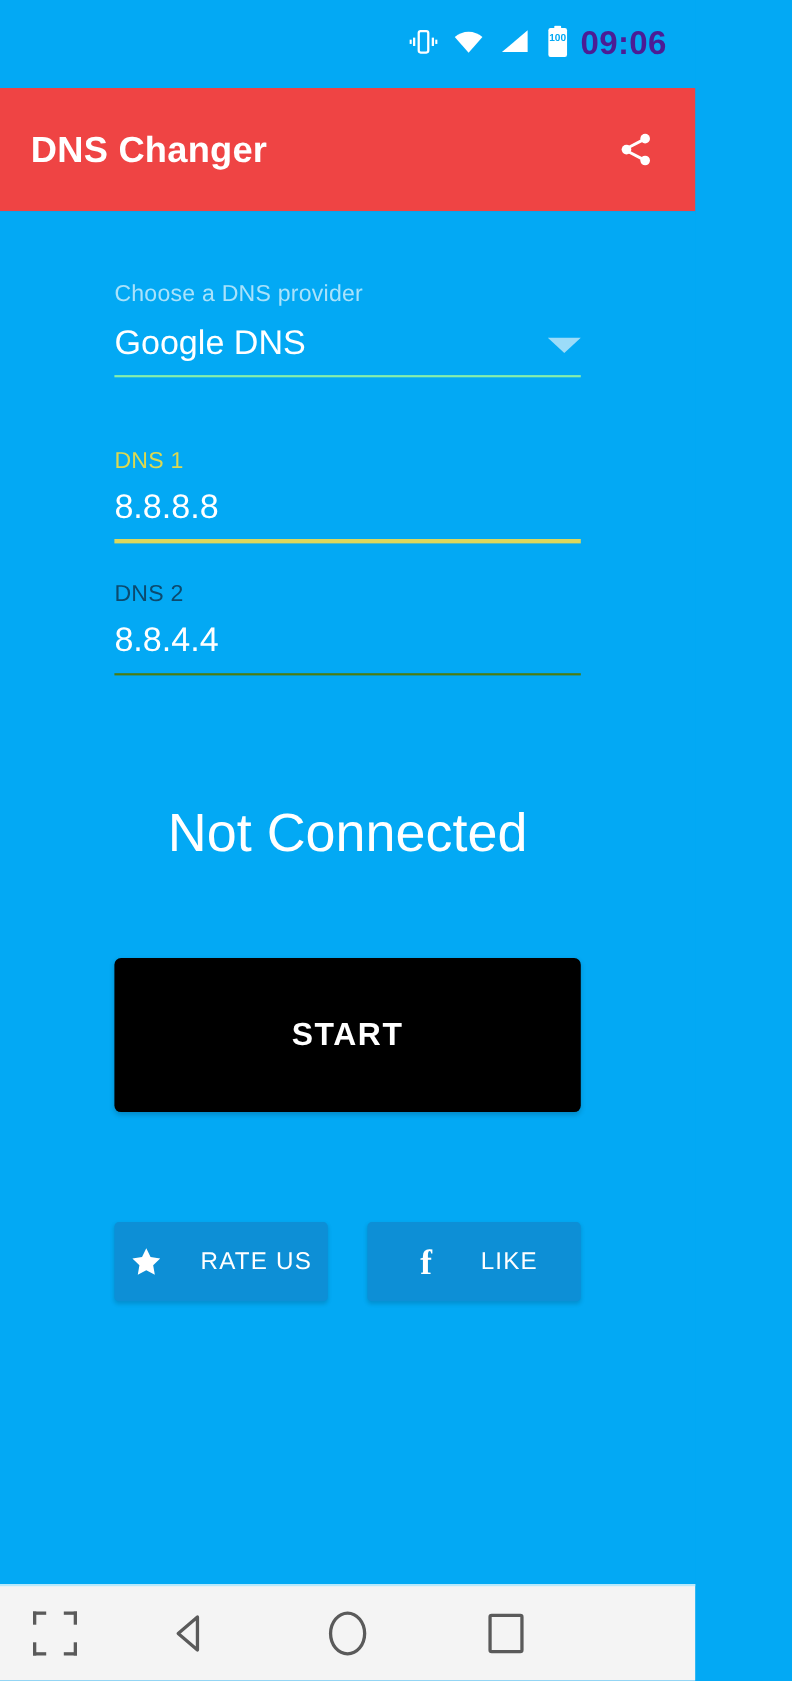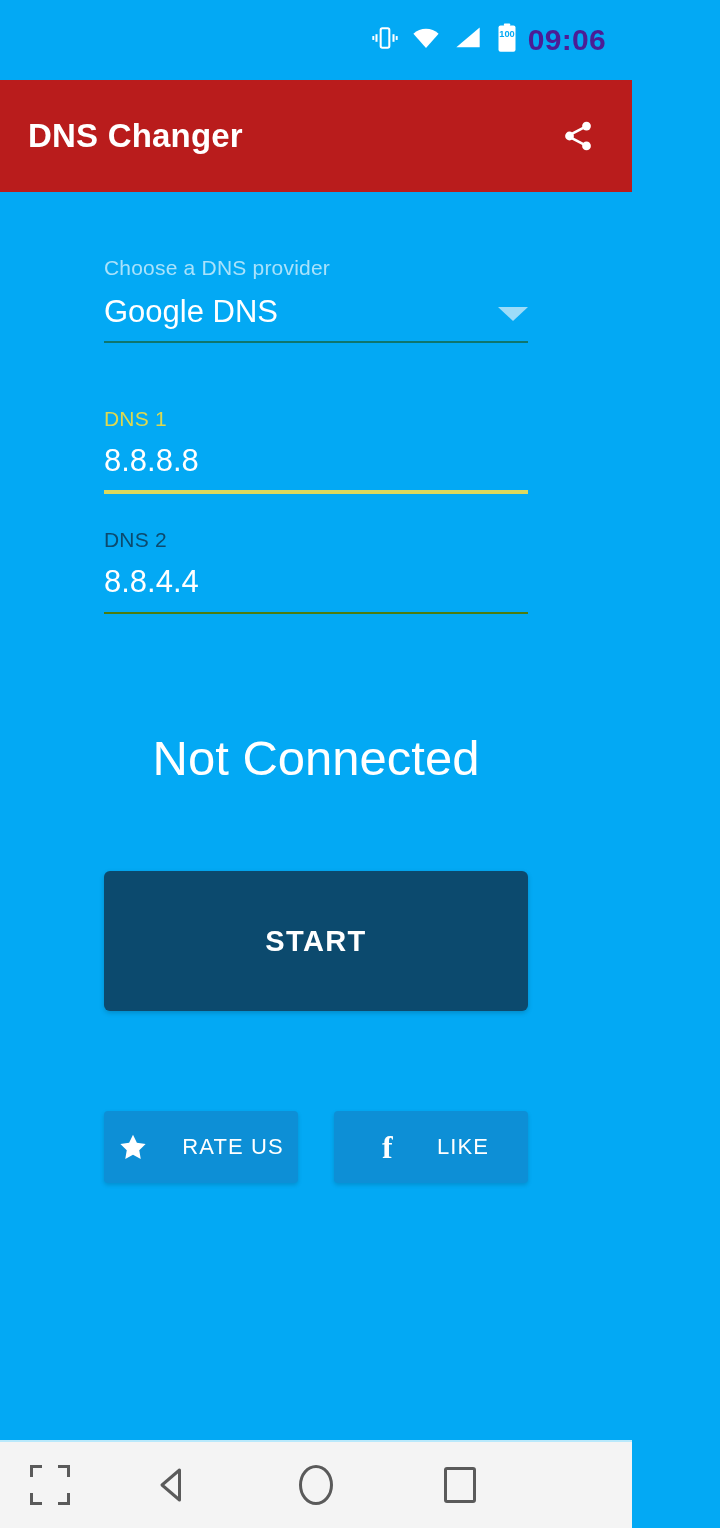--- a/index.html
+++ b/index.html
@@ -38,21 +38,21 @@
   }
 
   
   .appbar {
     height:112px;
     flex:0 0 112px;
     display:flex;
     align-items:center;
     justify-content:space-between;
     padding:0 26px 0 28px;
-    background:#b91c1c;
+    background:#ef4444;
     position:relative;
   }
   .appbar::after {
     content:"";
     position:absolute;
     left:0; right:0; bottom:-4px;
     height:4px;
     background:linear-gradient(to bottom, rgba(0,0,0,0.10), rgba(0,0,0,0));
   }
   .app-title {
@@ -82,21 +82,21 @@
     font-size:21px;
     letter-spacing:0.2px;
     line-height:1.1;
   }
   .spinner-row {
     margin-top:16px;
     display:flex;
     align-items:flex-end;
     justify-content:space-between;
     padding-bottom:12px;
-    border-bottom:2px solid #0f766e;
+    border-bottom:2px solid #86efac;
   }
   .spinner-value {
     color:#ffffff;
     font-size:31px;
     line-height:1.1;
   }
   .caret {
     width:0; height:0;
     border-left:15px solid transparent;
     border-right:15px solid transparent;
@@ -133,21 +133,21 @@
     color:#ffffff;
     font-size:49px;
     line-height:1.1;
   }
 
   
   .start-btn {
     margin:86px auto 0;
     width:100%;
     height:140px;
-    background:#0c4a6e;
+    background:#000000;
     border:none;
     border-radius:6px;
     color:#ffffff;
     font-family:"Liberation Sans", sans-serif;
     font-size:29px;
     font-weight:bold;
     letter-spacing:1.4px;
     cursor:pointer;
     box-shadow:0 2px 5px rgba(0,0,0,0.18);
     display:flex; align-items:center; justify-content:center;

